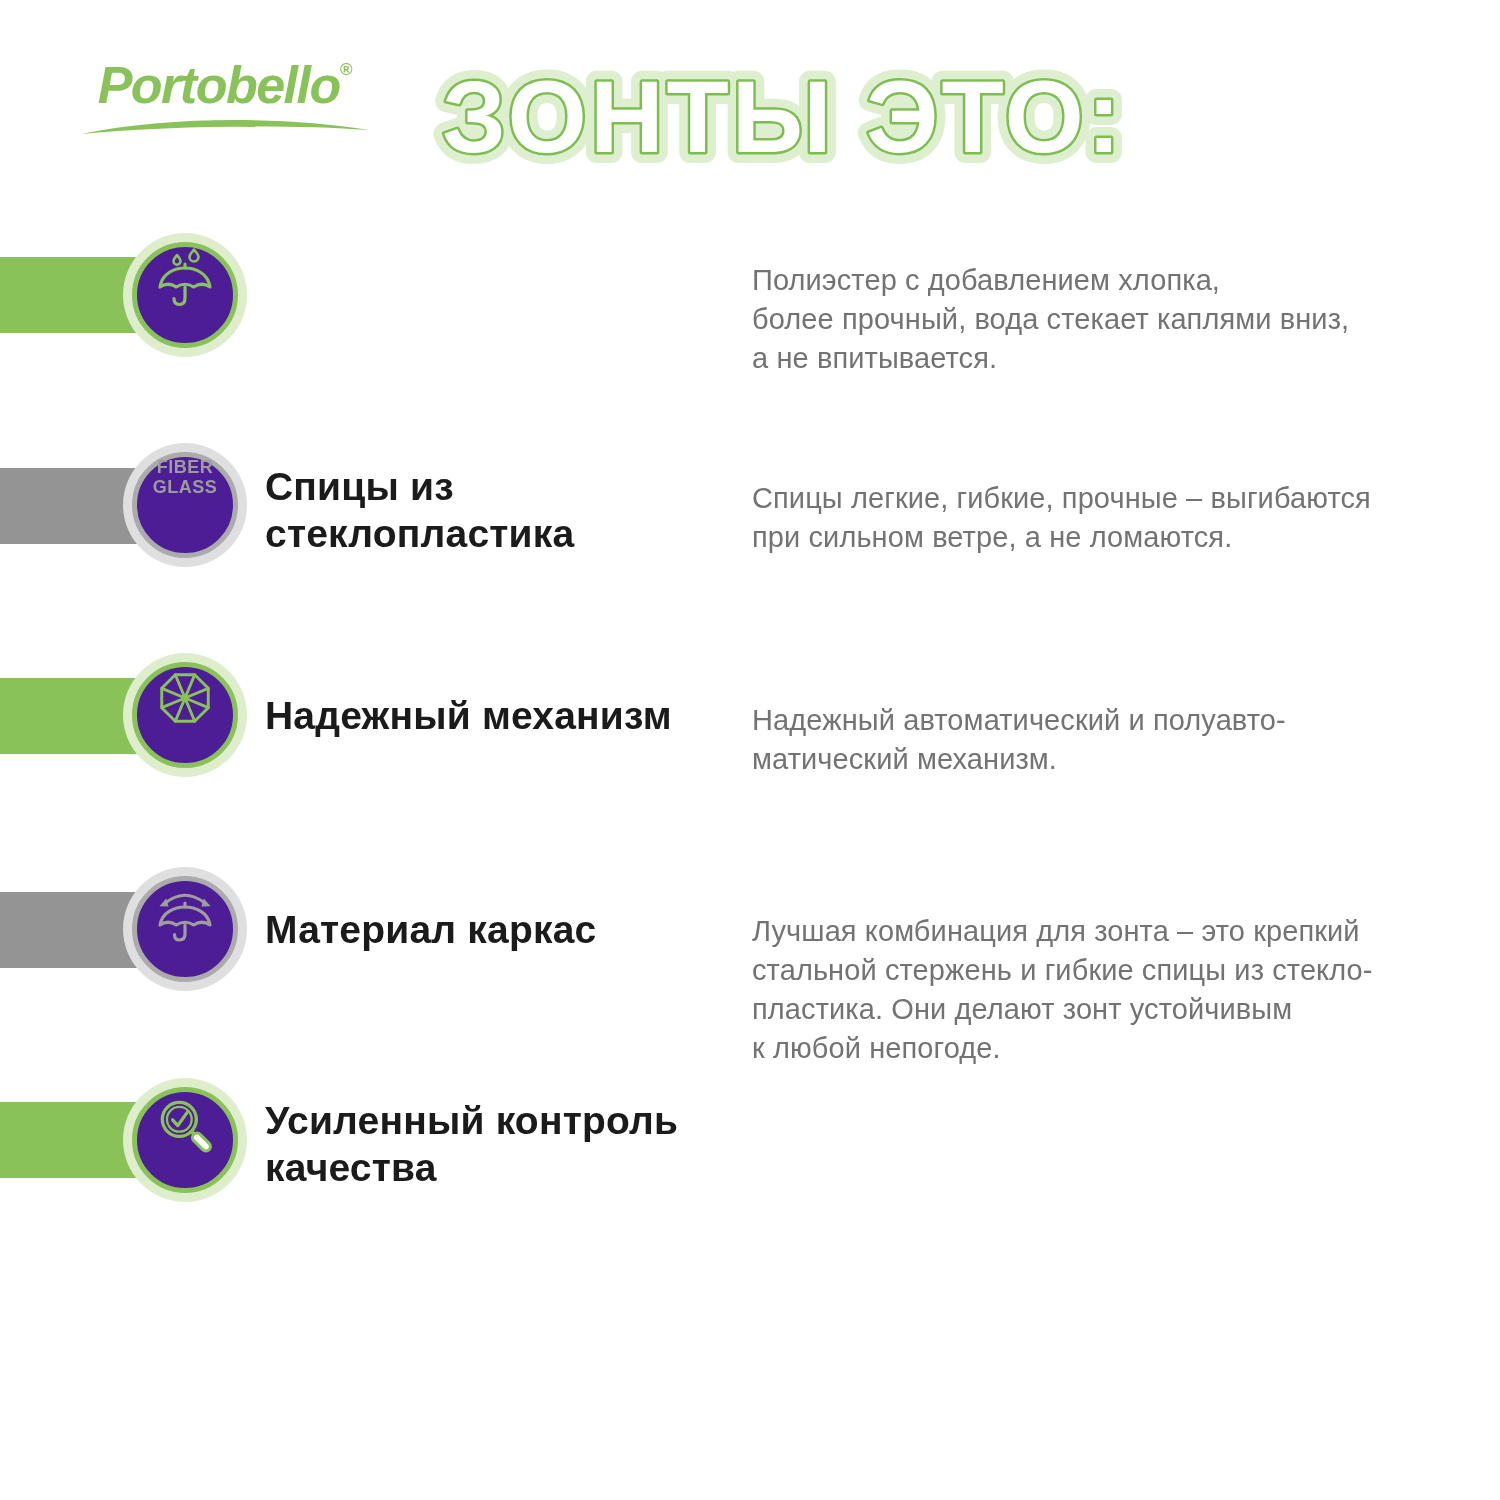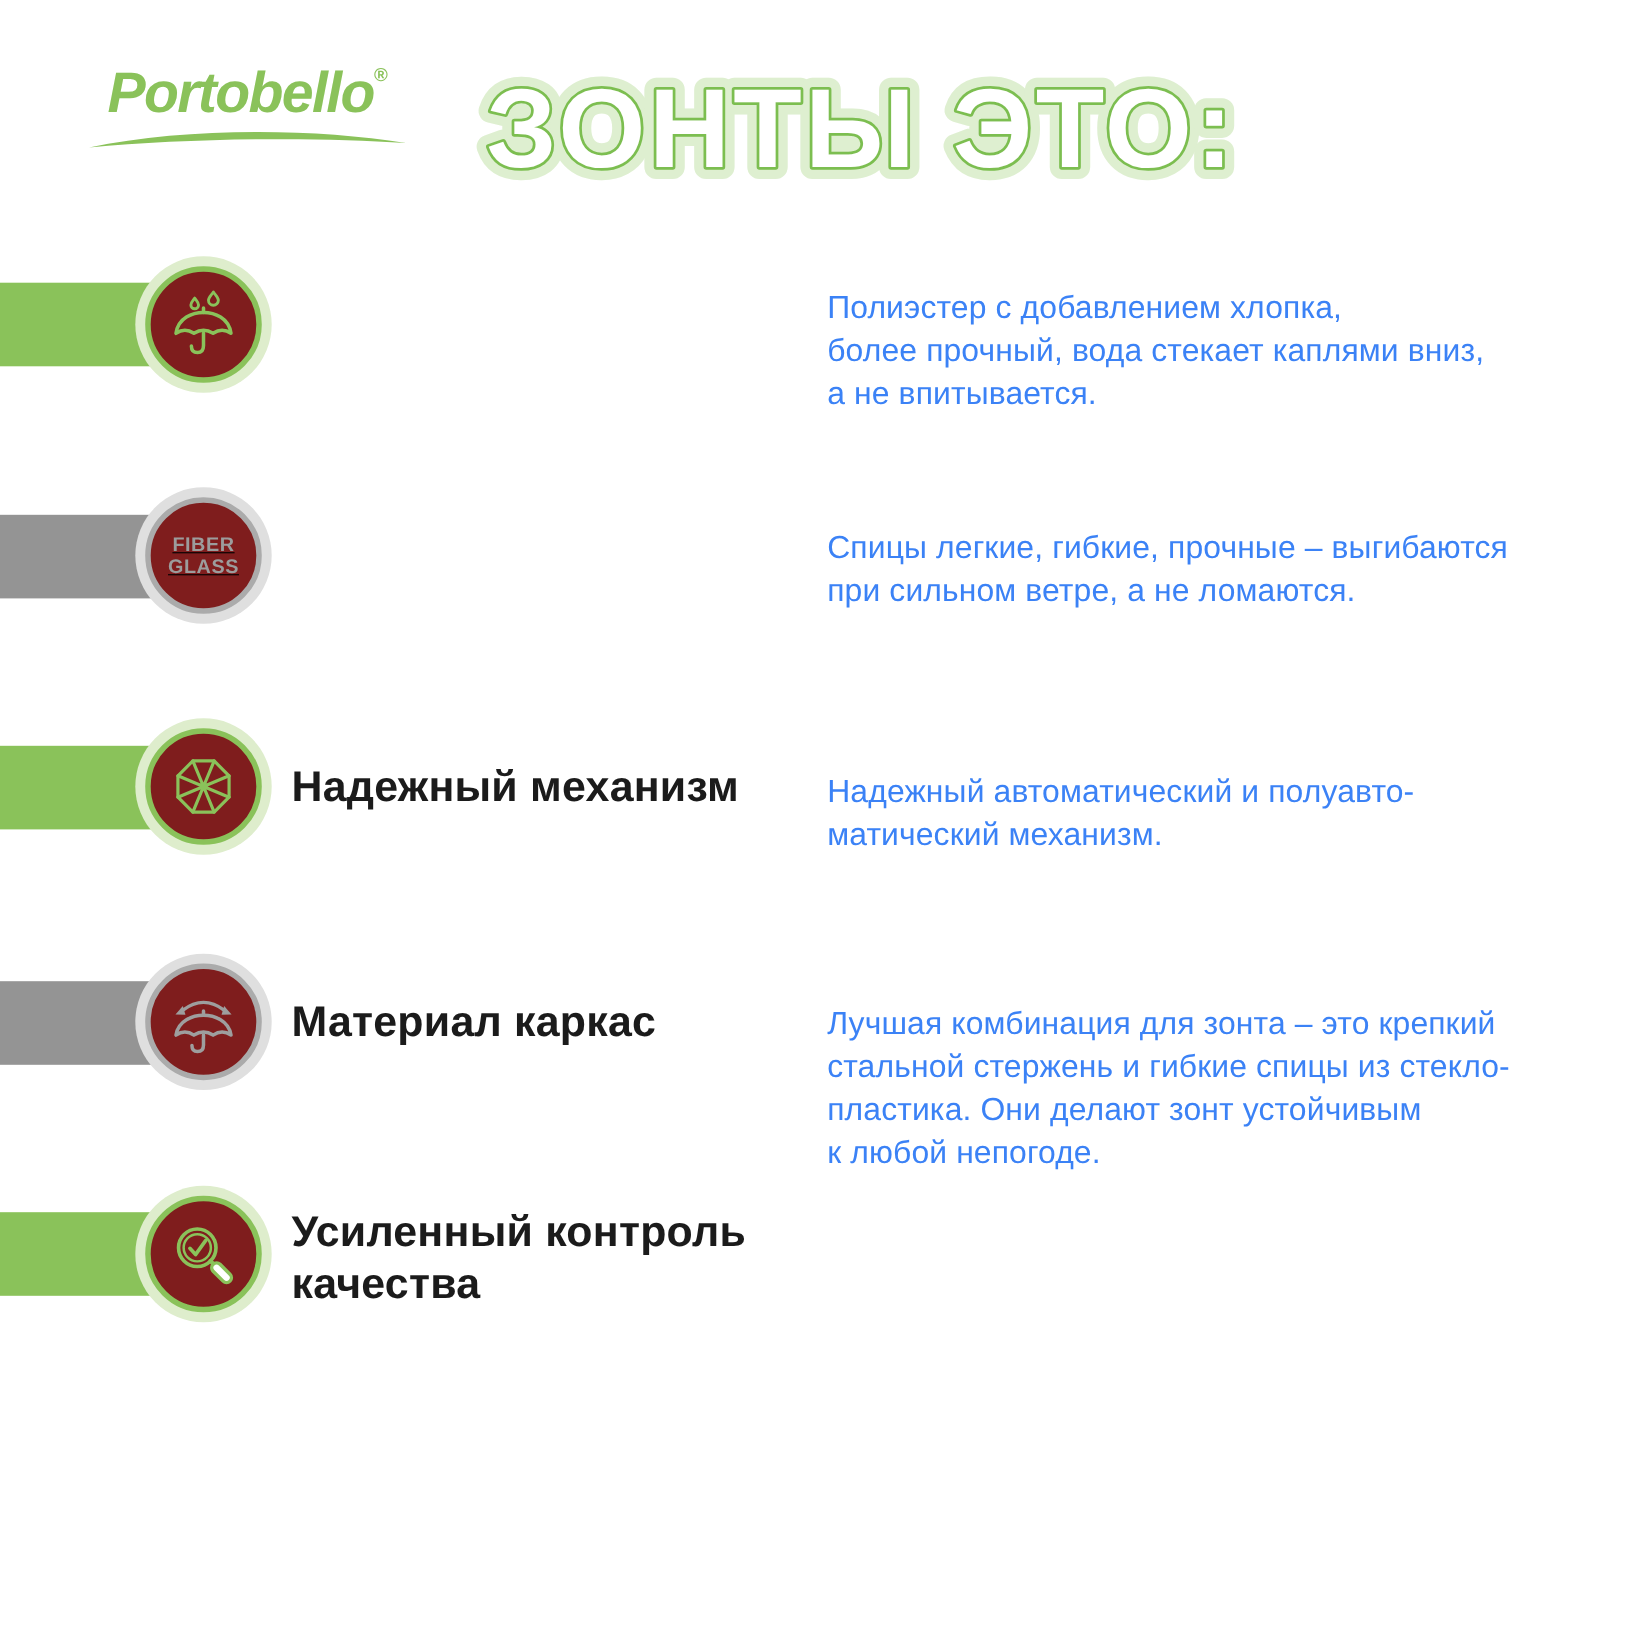--- a/index.html
+++ b/index.html
@@ -27,38 +27,38 @@
   .bar-green{background:#8AC25A;}
   .bar-gray{background:#949494;}
 
   .badge{
     position:absolute;left:123px;width:124px;height:124px;border-radius:50%;
     display:flex;align-items:center;justify-content:center;z-index:2;
   }
   .badge-green{background:#DEEDCC;}
   .badge-gray{background:#DFDFDF;}
   .badge-inner{
-    width:96px;height:96px;border-radius:50%;background:#7f1d1d;
-    display:flex;align-items:center;justify-content:center;text-decoration:underline;
+    width:96px;height:96px;border-radius:50%;background:#4c1d95;
+    display:flex;justify-content:center;
   }
   .badge-green .badge-inner{border:5px solid #8AC25A;}
   .badge-gray  .badge-inner{border:5px solid #ABABAB;}
 
   .fiber-text{
     font-weight:700;font-size:18px;line-height:20px;color:#9C9C9C;
     text-align:center;letter-spacing:.5px;white-space:pre-line;
   }
 
   .feature-title{
     position:absolute;left:265px;font-weight:700;font-size:39px;line-height:47px;
     color:#1B1B1B;white-space:pre-line;z-index:3;letter-spacing:.2px;
   }
   .feature-desc{
     position:absolute;left:752px;font-weight:400;font-size:29px;line-height:39px;
-    color:#3b82f6;white-space:pre-line;z-index:3;letter-spacing:.1px;
+    color:#737373;white-space:pre-line;z-index:3;letter-spacing:.1px;
   }
 
   .icon-svg{display:block;}
 </style>
 </head>
 <body>
 
 <div class="canvas">
 
   <div class="logo">
@@ -89,20 +89,22 @@
 более прочный, вода стекает каплями вниз,
 а не впитывается.</div>
 
   <div class="bar bar-gray" style="top:468px"></div>
   <div class="badge badge-gray" style="top:443px">
     <div class="badge-inner">
       <div class="fiber-text">FIBER
 GLASS</div>
     </div>
   </div>
+  <div class="feature-title" style="top:463px">Спицы из
+стеклопластика</div>
   <div class="feature-desc" style="top:479px">Спицы легкие, гибкие, прочные – выгибаются
 при сильном ветре, а не ломаются.</div>
 
   <div class="bar bar-green" style="top:678px"></div>
   <div class="badge badge-green" style="top:653px">
     <div class="badge-inner">
       <svg class="icon-svg" width="62" height="62" viewBox="0 0 64 64" fill="none" stroke="#8AC25A" stroke-width="3" stroke-linecap="round" stroke-linejoin="round">
         <path d="M56 42 L42 56 L22 56 L8 42 L8 22 L22 8 L42 8 L56 22 Z"></path>
         <path d="M32 32 L56 42 M32 32 L42 56 M32 32 L22 56 M32 32 L8 42 M32 32 L8 22 M32 32 L22 8 M32 32 L42 8 M32 32 L56 22"></path>
       </svg>

